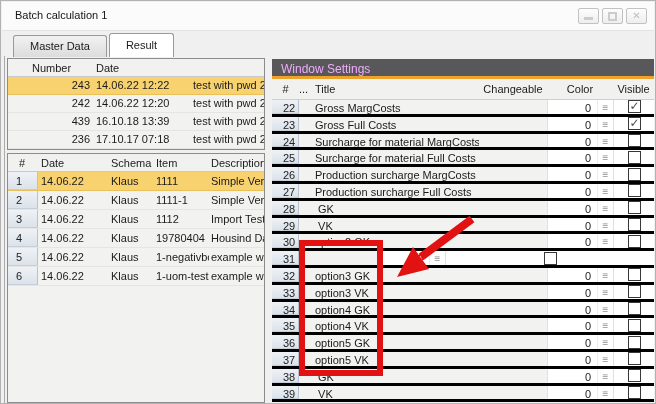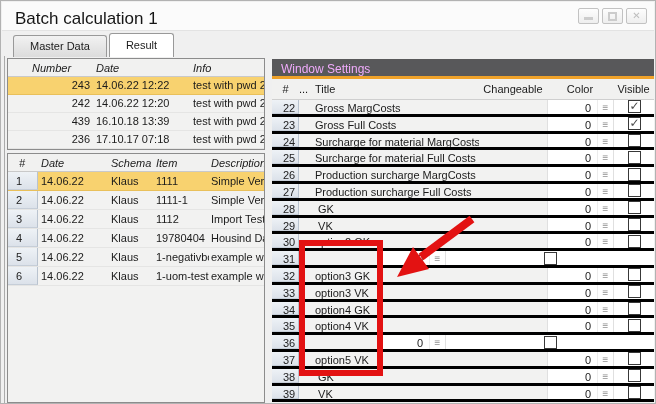--- a/index.html
+++ b/index.html
@@ -3,40 +3,40 @@
 <meta charset="utf-8">
 <style>
   * { margin:0; padding:0; box-sizing:border-box; }
   html,body { width:656px; height:404px; overflow:hidden; }
   body { font-family:"Liberation Sans","DejaVu Sans",sans-serif; font-size:11px; color:#1b1b1b; background:#f0f0f0; position:relative; }
 
   .dialog { position:absolute; inset:0; border:1px solid #b2b2b2; background:#f0f0f0; }
 
   
   .titlebar { position:absolute; left:1px; top:1px; right:1px; height:29px; background:#fbfbfb; border-bottom:1px solid #e3e3e3; }
-  .title { position:absolute; left:13px; top:7px; font-size:17px; color:#151515; }
+  .title { position:absolute; left:13px; top:7px; font-size:11px; color:#151515; }
   .winbtns { position:absolute; right:7px; top:6px; display:flex; gap:3px; }
   .winbtn { width:21px; height:16px; background:linear-gradient(#fdfdfd,#eeeeee); border:1px solid #c2c2c2; border-radius:2px; position:relative; }
   .g-min { position:absolute; left:5px; bottom:3px; width:9px; height:3px; background:#cccccc; }
   .g-max { position:absolute; left:5px; top:3px; width:9px; height:9px; border:2px solid #cccccc; }
   .g-close { position:absolute; left:0; top:1px; width:100%; text-align:center; color:#bdbdbd; font-weight:bold; font-size:10px; }
 
   
   .tabstrip { position:absolute; left:12px; top:32px; height:24px; display:flex; align-items:flex-end; z-index:3; }
   .tab { height:22px; line-height:21px; padding:0 16px; background:linear-gradient(#f2f2f2,#dcdcdc); border:1px solid #999999; border-bottom:none; border-radius:3px 3px 0 0; margin-right:2px; text-align:center; }
   .tab.active { height:24px; line-height:23px; background:#ffffff; position:relative; z-index:4; }
 
   .page-edge { position:absolute; left:3px; top:55px; bottom:0; width:1px; background:#ababab; }
 
   
   .table { position:absolute; background:#f2f2f1; border:1px solid #8c8c8c; overflow:hidden; }
   #table1 { left:6px; top:57px; width:258px; height:92px; }
   #table2 { left:6px; top:152px; width:258px; bottom:0; }
   .hrow { display:flex; height:18px; line-height:18px; background:#f1f1f0; border-bottom:1px solid #c9c9c9; }
-  .hcell { overflow:hidden; white-space:nowrap;font-style:italic; }
+  .hcell { overflow:hidden; white-space:nowrap; }
   .trow { display:flex; height:18px; line-height:17px; background:#f2f2f1; border-bottom:1px solid #e5e5e4; }
   .trow.sel { background:#f8d26f; border-bottom-color:#e9c05a; }
   #table2 .trow { height:19px; line-height:18px; }
 
   .t1-c0 { width:86px; text-align:right; padding-right:4px; }
   .t1-c1 { width:96px; padding-left:2px; }
   .t1-c2 { flex:1; padding-left:3px; }
   .hrow .t1-c0 { text-align:left; padding-left:24px; }
 
   .t2-c0 { width:30px; }
@@ -98,21 +98,20 @@
   <div class="tabstrip" id="tabstrip">
       <div class="tab">Master Data</div>
       <div class="tab active">Result</div>
     </div>
   <div class="page-edge"></div>
 
   <div class="table" id="table1">
     <div class="hrow" id="t1-head">
         <div class="t1-c0 hcell">Number</div>
         <div class="t1-c1 hcell">Date</div>
-        <div class="t1-c2 hcell">Info</div>
       </div>
     <div id="t1-body">
         <div class="trow sel">
           <div class="t1-c0 cell">243</div>
           <div class="t1-c1 cell">14.06.22 12:22</div>
           <div class="t1-c2 cell">test with pwd 2</div>
         </div>
         <div class="trow">
           <div class="t1-c0 cell">242</div>
           <div class="t1-c1 cell">14.06.22 12:20</div>
@@ -345,20 +344,21 @@
           <div class="ws-c3"></div>
           <div class="ws-c4">0</div>
           <div class="ws-c5">≡</div>
           <div class="ws-c6">
             <div class="cb"></div>
           </div>
         </div>
         <div class="ws-row">
           <div class="ws-c0 rowhdr">36</div>
           <div class="ws-c1"></div>
+          <div class="ws-c2">option5 GK</div>
           <div class="ws-c3"></div>
           <div class="ws-c4">0</div>
           <div class="ws-c5">≡</div>
           <div class="ws-c6">
             <div class="cb"></div>
           </div>
         </div>
         <div class="ws-row">
           <div class="ws-c0 rowhdr">37</div>
           <div class="ws-c1"></div>

